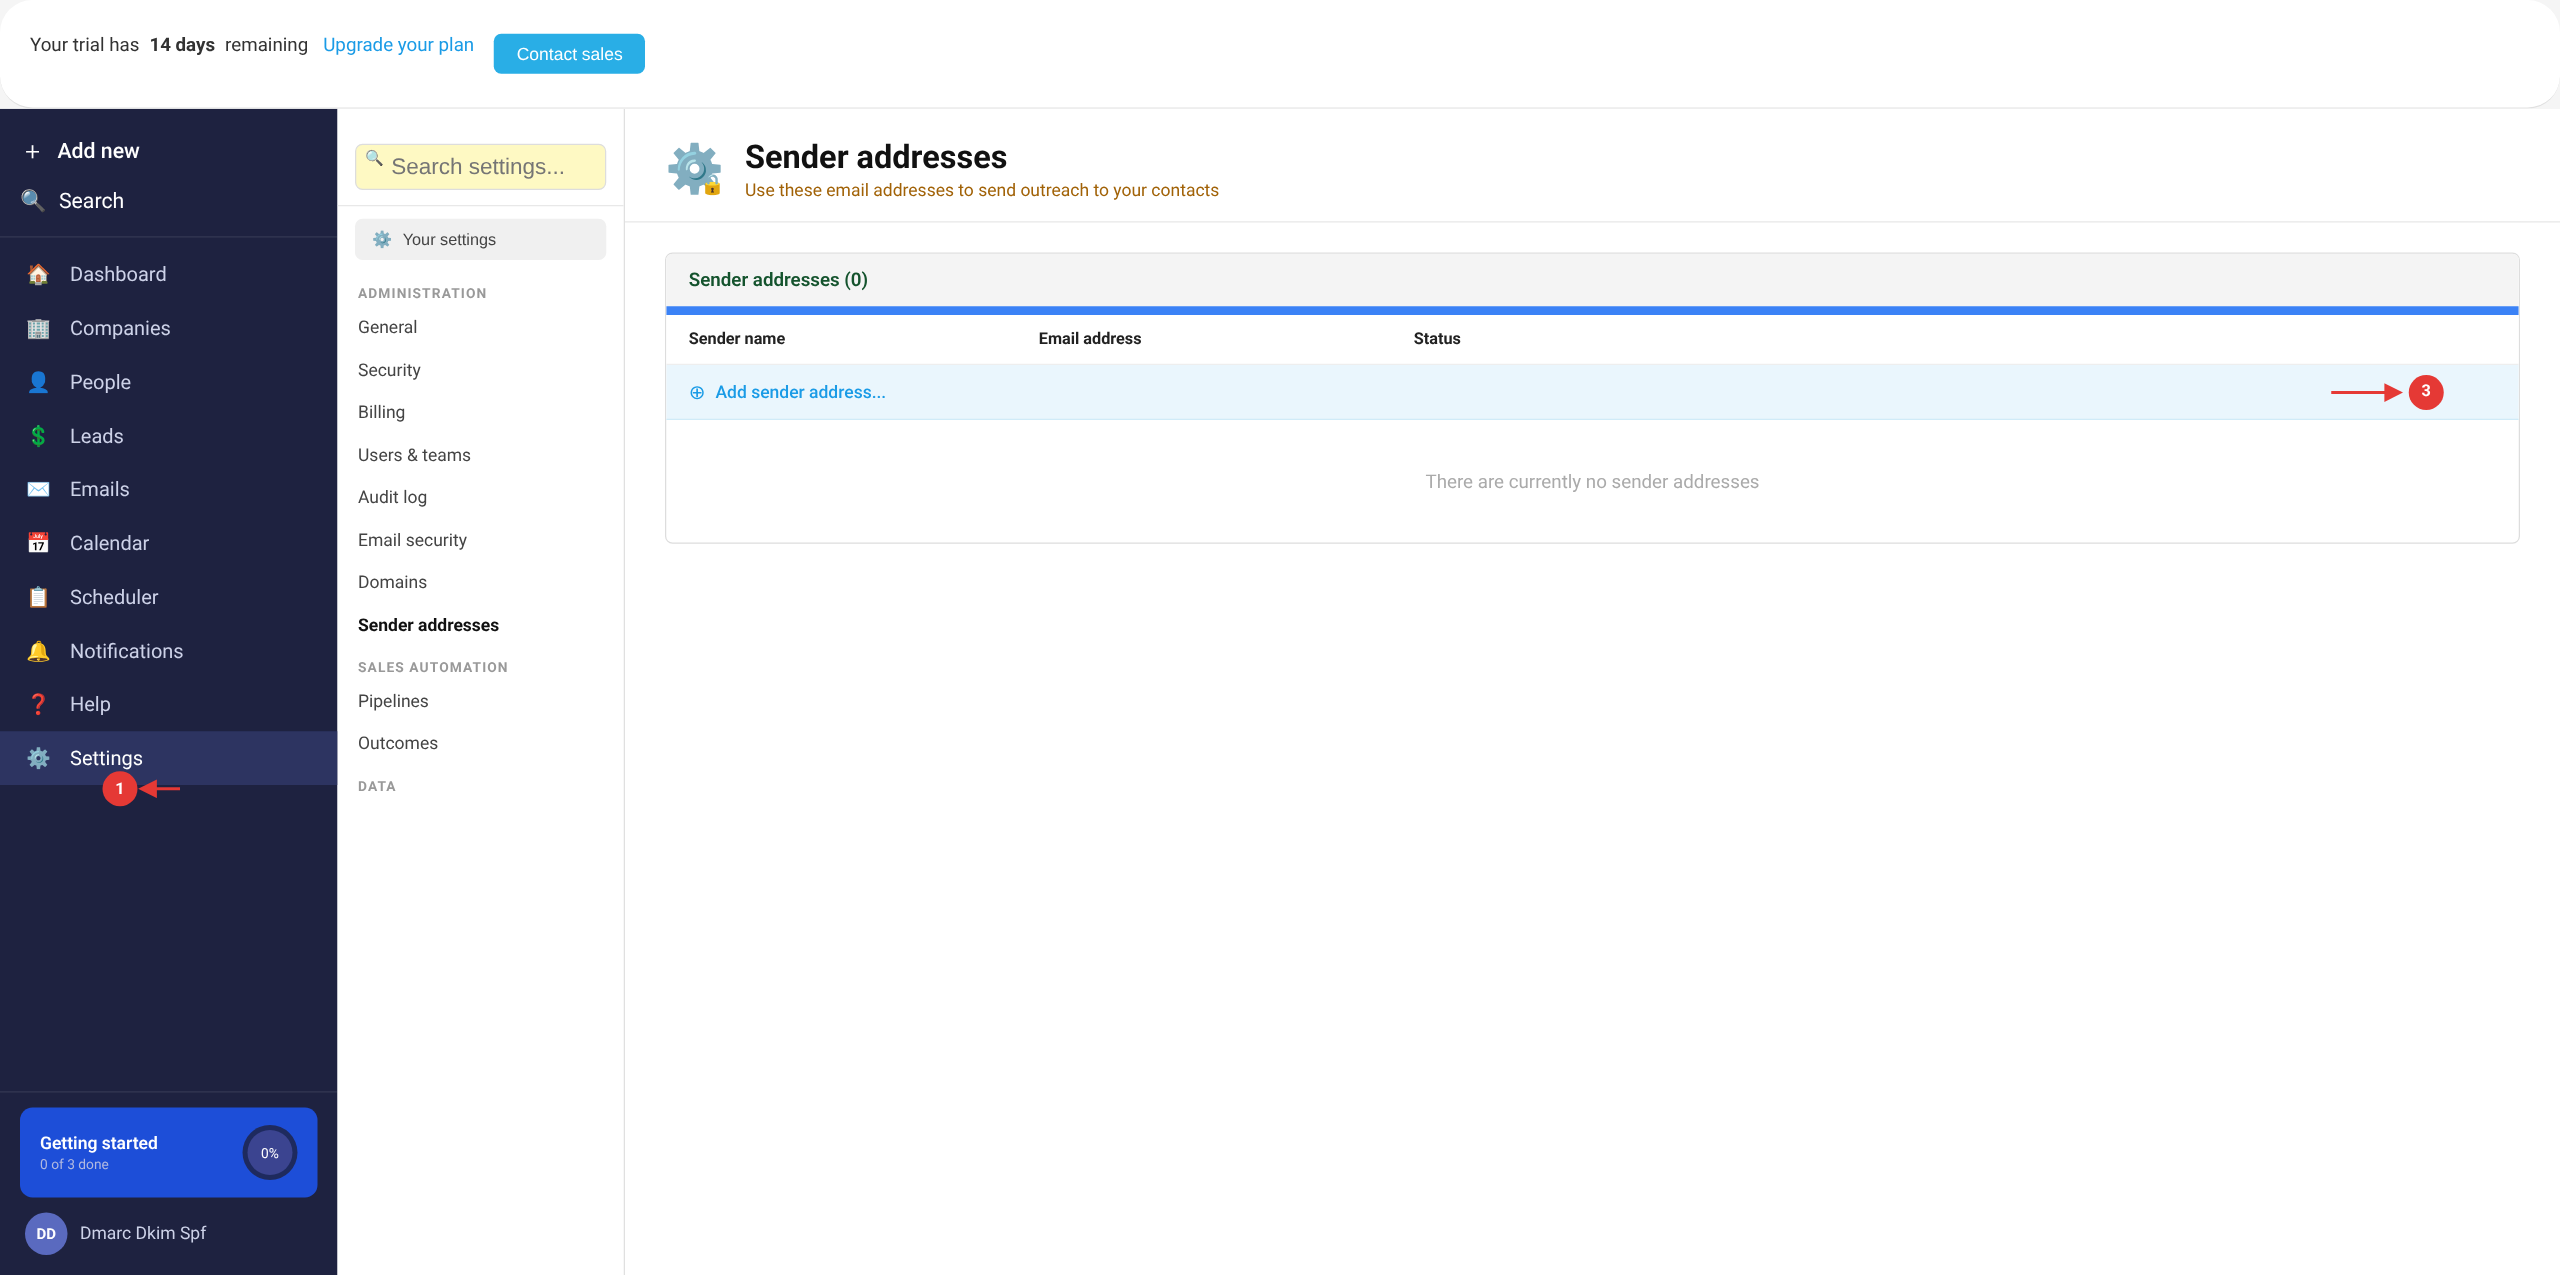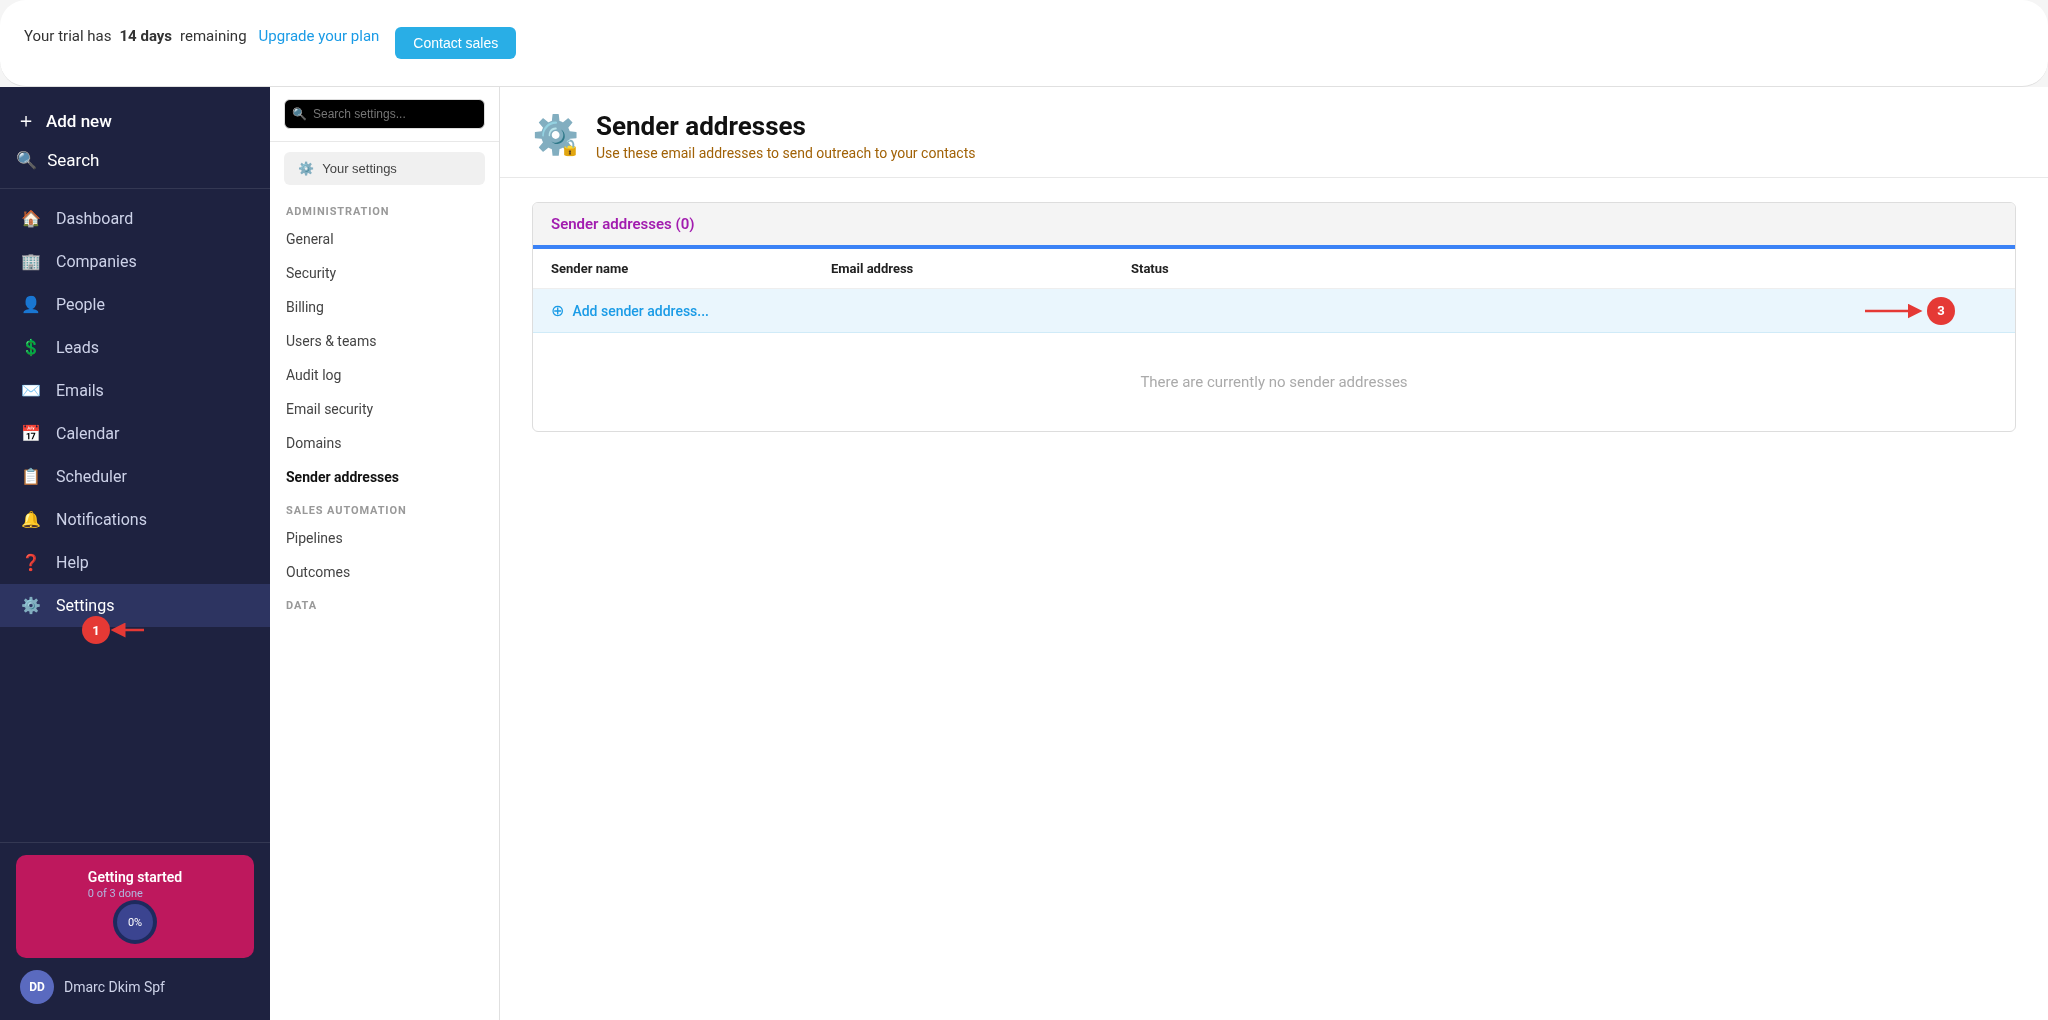--- a/index.html
+++ b/index.html
@@ -101,28 +101,27 @@
     .nav-item.active { background: #2d3461; color: #fff; }
 
     .nav-item .nav-icon { width: 22px; text-align: center; font-size: 16px; }
 
     .sidebar-bottom {
       padding: 12px 16px;
       border-top: 1px solid rgba(255,255,255,0.1);
     }
 
     .getting-started-card {
-      background: #be185d;
+      background: #1d4ed8;
       border-radius: 10px;
       padding: 14px 16px;
       display: flex;
       align-items: center;
       justify-content: space-between;
       cursor: pointer;
-      flex-direction: column;
     }
 
     .getting-started-text .title { font-size: 14px; font-weight: 600; color: #fff; }
     .getting-started-text .sub { font-size: 11px; color: #b0b8e0; margin-top: 2px; }
 
     .progress-circle {
       width: 44px;
       height: 44px;
       border-radius: 50%;
       background: conic-gradient(#7c88d4 0%, #1e2a5e 0%);
@@ -181,24 +180,25 @@
     .settings-search {
       padding: 12px 14px;
       border-bottom: 1px solid #e8e8e8;
     }
 
     .settings-search input {
       width: 100%;
       border: 1px solid #ddd;
       border-radius: 6px;
       padding: 7px 10px 7px 28px;
-      font-size: 12px;
+      font-size: 18px;
       color: #888;
       outline: none;
-      background: #000000;
+      background: #fef9c3;
+      margin-top: 16px;
     }
 
     .settings-search-wrap {
       position: relative;
     }
 
     .settings-search-wrap .search-icon-small {
       position: absolute;
       left: 8px;
       top: 50%;
@@ -305,22 +305,22 @@
       border: 1px solid #ddd;
       border-radius: 6px;
       overflow: hidden;
     }
 
     .table-header-row {
       background: #f4f4f4;
       padding: 12px 18px;
       font-size: 15px;
       font-weight: 600;
-      color: #a21caf;
-      border-bottom: 4px solid #3b82f6;
+      color: #14532d;
+      border-bottom: 7px solid #3b82f6;
     }
 
     .table-cols {
       display: grid;
       grid-template-columns: 280px 300px 160px 1fr;
       padding: 12px 18px;
       border-bottom: 1px solid #eee;
       background: #fff;
     }
 

